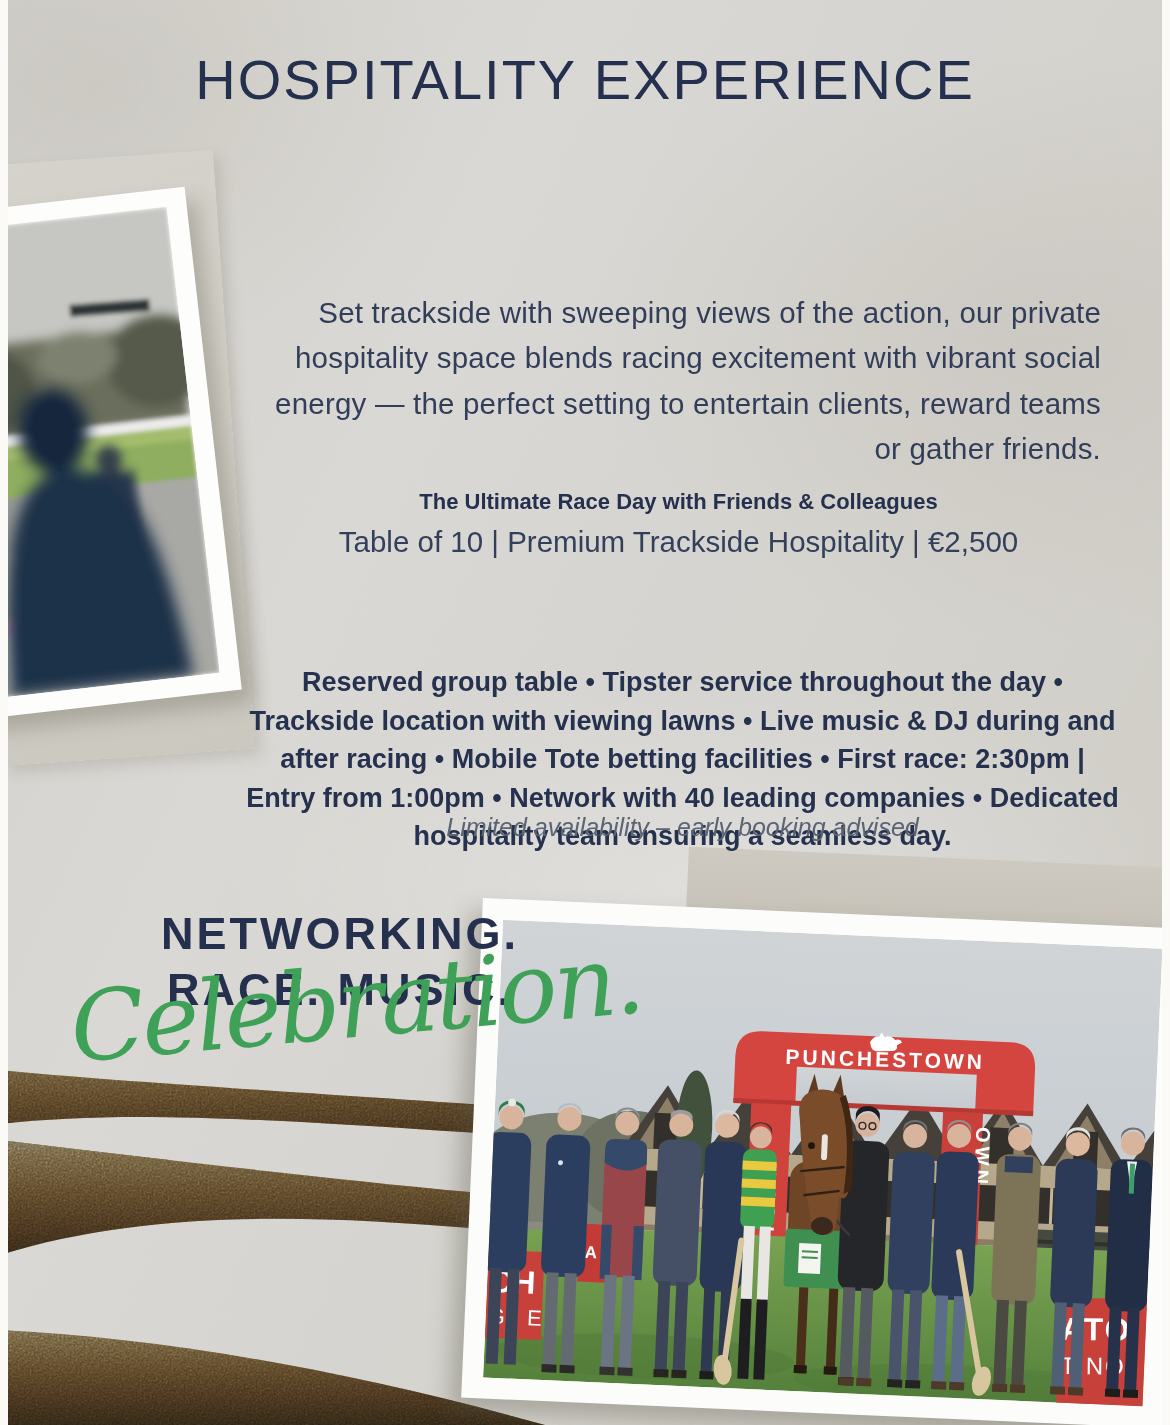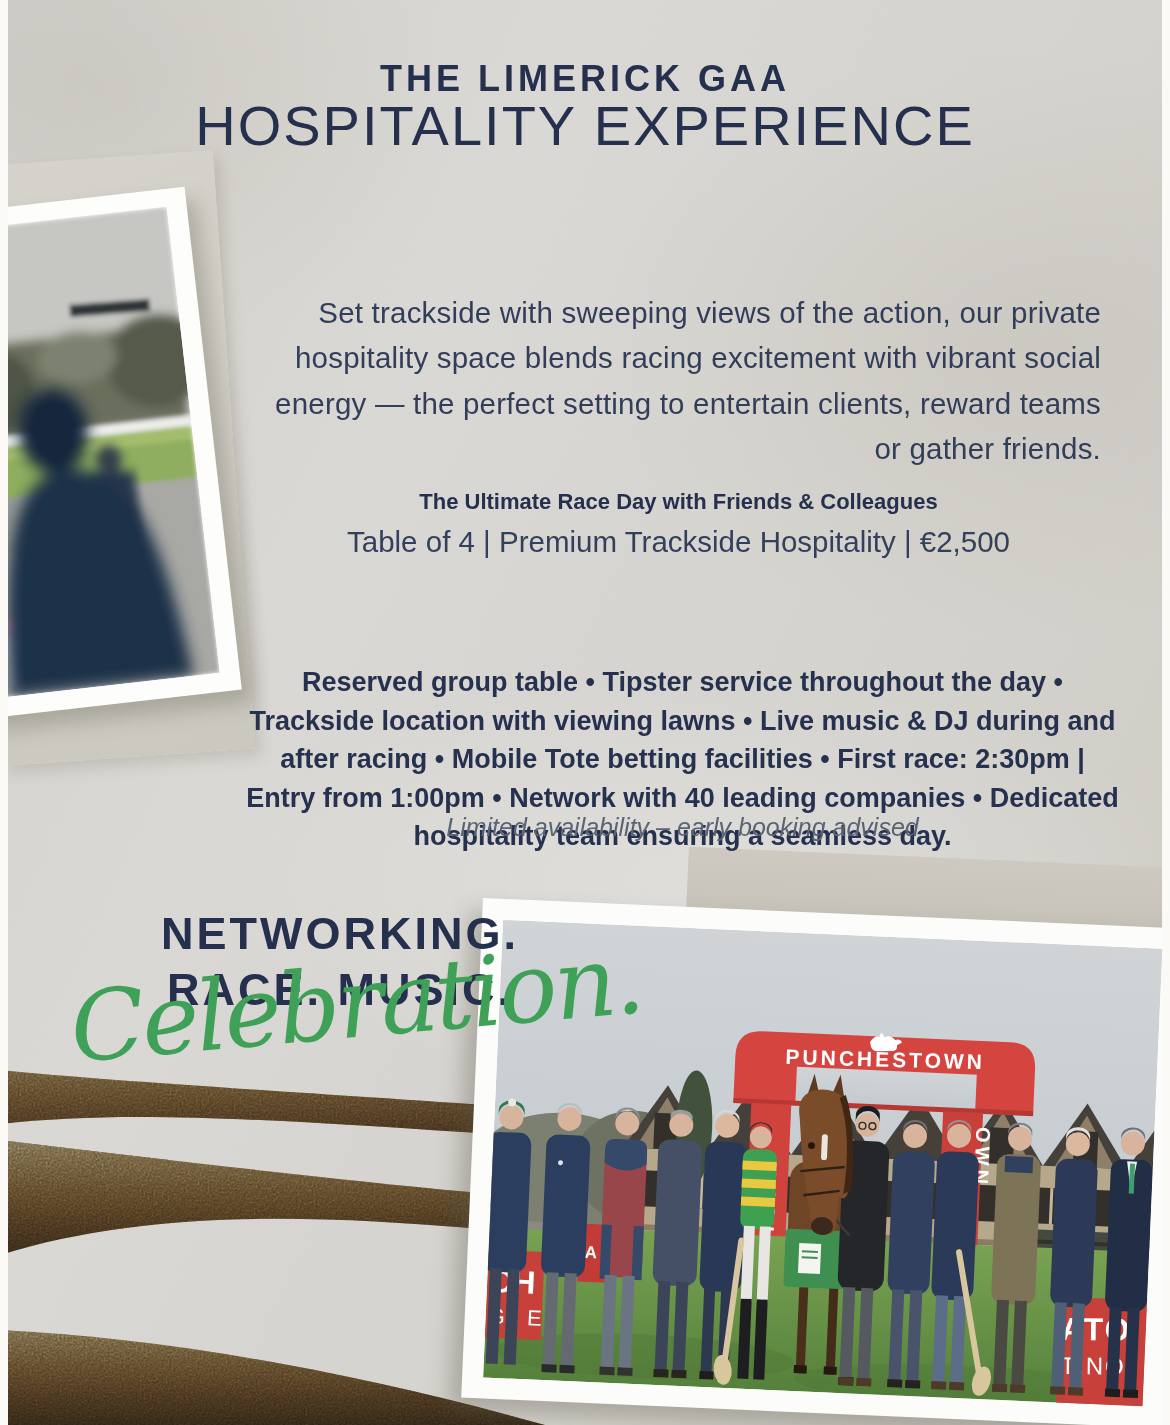--- a/index.html
+++ b/index.html
@@ -392,29 +392,28 @@
       <g stroke="#d8c69e" stroke-width="6" stroke-linecap="round">
         <line x1="252" y1="310" x2="240" y2="438"></line>
         <line x1="470" y1="312" x2="496" y2="436"></line>
       </g>
       <ellipse cx="239" cy="440" rx="9" ry="15" fill="#d8c69e" transform="rotate(-8 239 440)"></ellipse>
       <ellipse cx="498" cy="440" rx="9" ry="15" fill="#d8c69e" transform="rotate(14 498 440)"></ellipse>
     </svg>
   </div>
 
   <header class="title-block">
-    <div class="t-line1">THE LIMERICK GAA</div>
     <div class="t-line2">HOSPITALITY EXPERIENCE</div>
   </header>
 
   <p class="intro">Set trackside with sweeping views of the action, our private hospitality space blends racing excitement with vibrant social energy — the perfect setting to entertain clients, reward teams or gather friends.</p>
 
   <div class="pkg">
     <div class="pkg-h">The Ultimate Race Day with Friends &amp; Colleagues</div>
-    <div class="pkg-d">Table of 4 | Premium Trackside Hospitality | €2,500</div>
+    <div class="pkg-d">Table of 10 | Premium Trackside Hospitality | €2,500</div>
   </div>
 
   <p class="features">Reserved group table • Tipster service throughout the day • Trackside location with viewing lawns • Live music &amp; DJ during and after racing • Mobile Tote betting facilities • First race: 2:30pm | Entry from 1:00pm • Network with 40 leading companies • Dedicated hospitality team ensuring a seamless day.</p>
 
   <p class="note">Limited availability – early booking advised</p>
 
   <div class="tagline">
     <div>NETWORKING.</div>
     <div>RACE. MUSIC.</div>
   </div>

